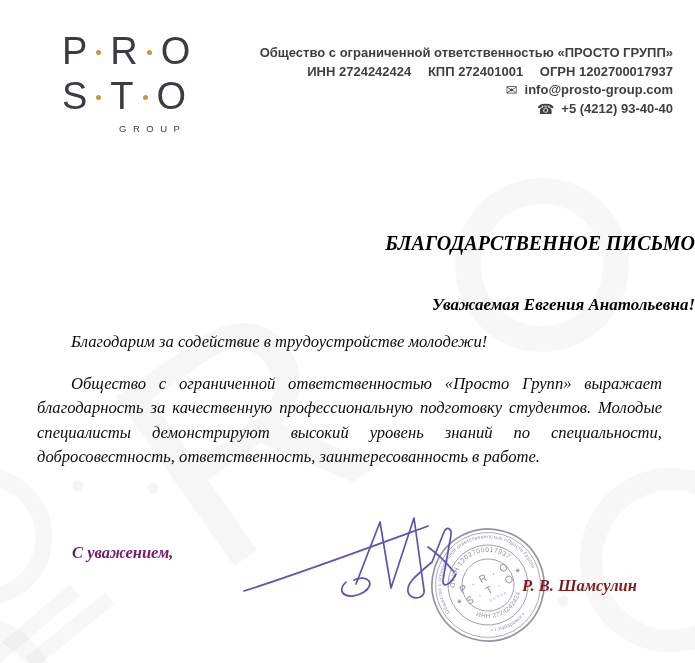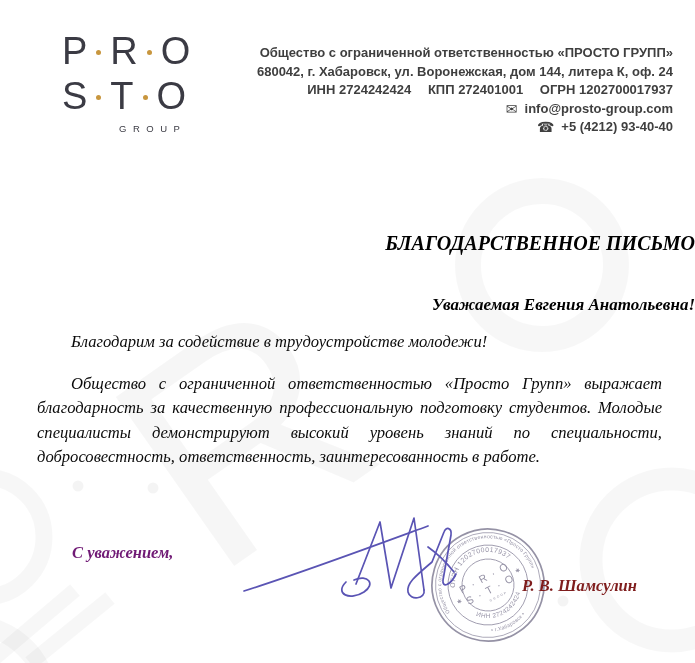--- a/index.html
+++ b/index.html
@@ -82,21 +82,20 @@
         <span class="logo-dot"></span>
         <span class="logo-letter">T</span>
         <span class="logo-dot"></span>
         <span class="logo-letter">O</span>
       </div>
       <div class="logo-sub">GROUP</div>
     </div>
 
     <div class="hdr">
       <div>Общество с ограниченной ответственностью «ПРОСТО ГРУПП»</div>
-      <div>680042, г. Хабаровск, ул. Воронежская, дом 144, литера К, оф. 24</div>
       <div class="hdr-ids">
         <span>ИНН 2724242424</span>
         <span>КПП 272401001</span>
         <span>ОГРН 1202700017937</span>
       </div>
       <div class="hdr-contact">
         <span class="hdr-icon">✉</span>
         <span>info@prosto-group.com</span>
       </div>
       <div class="hdr-contact">

